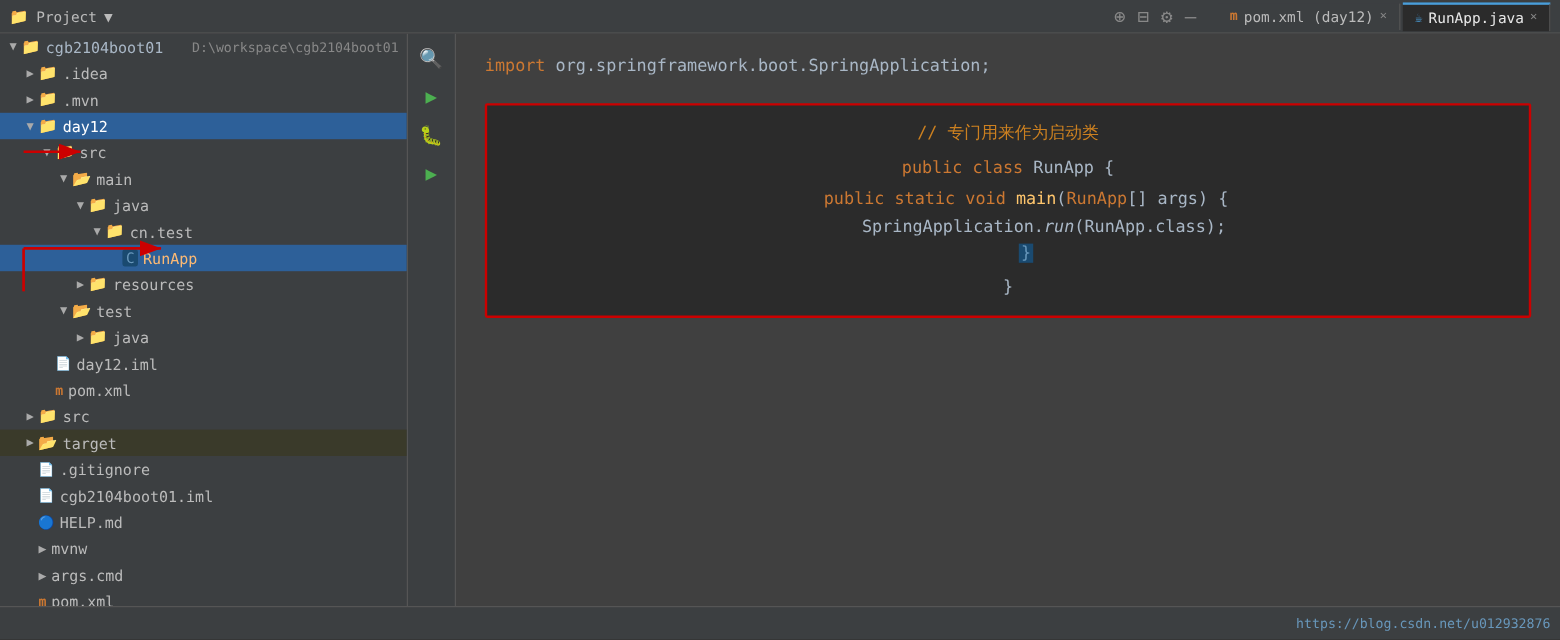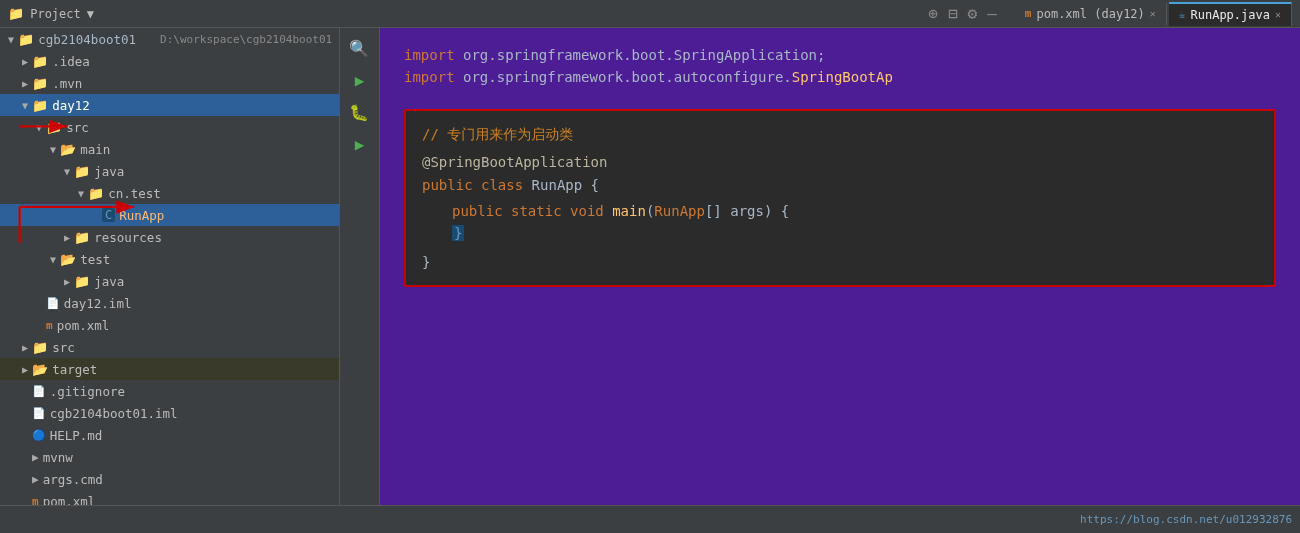--- a/index.html
+++ b/index.html
@@ -106,21 +106,21 @@
       color: #aaa;
       font-size: 10px;
     }
     .folder-icon { color: #6d9ec4; margin-right: 4px; font-size: 13px; }
     .folder-icon-yellow { color: #c4a050; margin-right: 4px; font-size: 13px; }
     .folder-icon-green { color: #7cb87c; margin-right: 4px; font-size: 13px; }
 
     
     .editor-area {
       flex: 1;
-      background: #4c1d95;
+      background: #404040;
       display: flex;
       flex-direction: column;
       position: relative;
     }
     .editor-toolbar {
       width: 40px;
       background: #3c3f41;
       border-right: 1px solid #555;
       display: flex;
       flex-direction: column;
@@ -161,20 +161,21 @@
     .code-normal { color: #a9b7c6; }
     .code-springboot { color: #ffc66d; }
 
     
     .red-border-box {
       border: 2px solid #cc0000;
       border-radius: 2px;
       padding: 12px 16px;
       margin-top: 8px;
       background: #2b2b2b;
+      text-align: center;
     }
 
     
     .bottom-bar {
       height: 28px;
       background: #3c3f41;
       border-top: 1px solid #555;
       display: flex;
       align-items: center;
       padding: 0 8px;
@@ -408,49 +409,45 @@
       <div class="toolbar-btn" style="color:#4caf50;">▶</div>
     </div>
 
     <div class="editor-area">
       <div class="editor-content">
 
         <div class="code-line">
           <span class="code-keyword">import</span>
           <span class="code-normal"> org.springframework.boot.</span><span style="color:#a9b7c6;">SpringApplication</span><span class="code-normal">;</span>
         </div>
-        <div class="code-line">
-          <span class="code-keyword">import</span>
-          <span class="code-normal"> org.springframework.boot.autoconfigure.</span><span class="code-springboot">SpringBootAp</span>
-        </div>
 
         <div style="height:12px;"></div>
 
         <div class="red-border-box">
 
           <div class="code-line">
             <span class="code-comment">// 专门用来作为启动类</span>
           </div>
 
           <div style="height:6px;"></div>
 
-          <div class="code-line">
-            <span style="color:#bbb4a0;">@SpringBootApplication</span>
-          </div>
 
           <div class="code-line">
             <span class="code-keyword">public </span><span class="code-keyword">class </span><span class="code-normal">RunApp {</span>
           </div>
 
           <div style="height:4px;"></div>
 
           <div class="code-line" style="padding-left:30px;">
             <span class="code-keyword">public </span><span class="code-keyword">static </span><span class="code-keyword">void </span><span style="color:#ffc66d;">main</span><span class="code-normal">(</span><span class="code-keyword">RunApp</span><span class="code-normal">[] args) {</span>
           </div>
 
+          <div class="code-line" style="padding-left:60px;">
+            <span class="code-normal">SpringApplication.</span><span style="color:#a9b7c6;font-style:italic;">run</span><span class="code-normal">(RunApp.class);</span>
+          </div>
 
           <div class="code-line" style="padding-left:30px;">
             <span class="code-normal" style="color:#6897bb;background:#1a4a70;padding:0 2px;">}</span>
           </div>
 
           <div style="height:6px;"></div>
 
           <div class="code-line">
             <span class="code-normal">}</span>
           </div>

